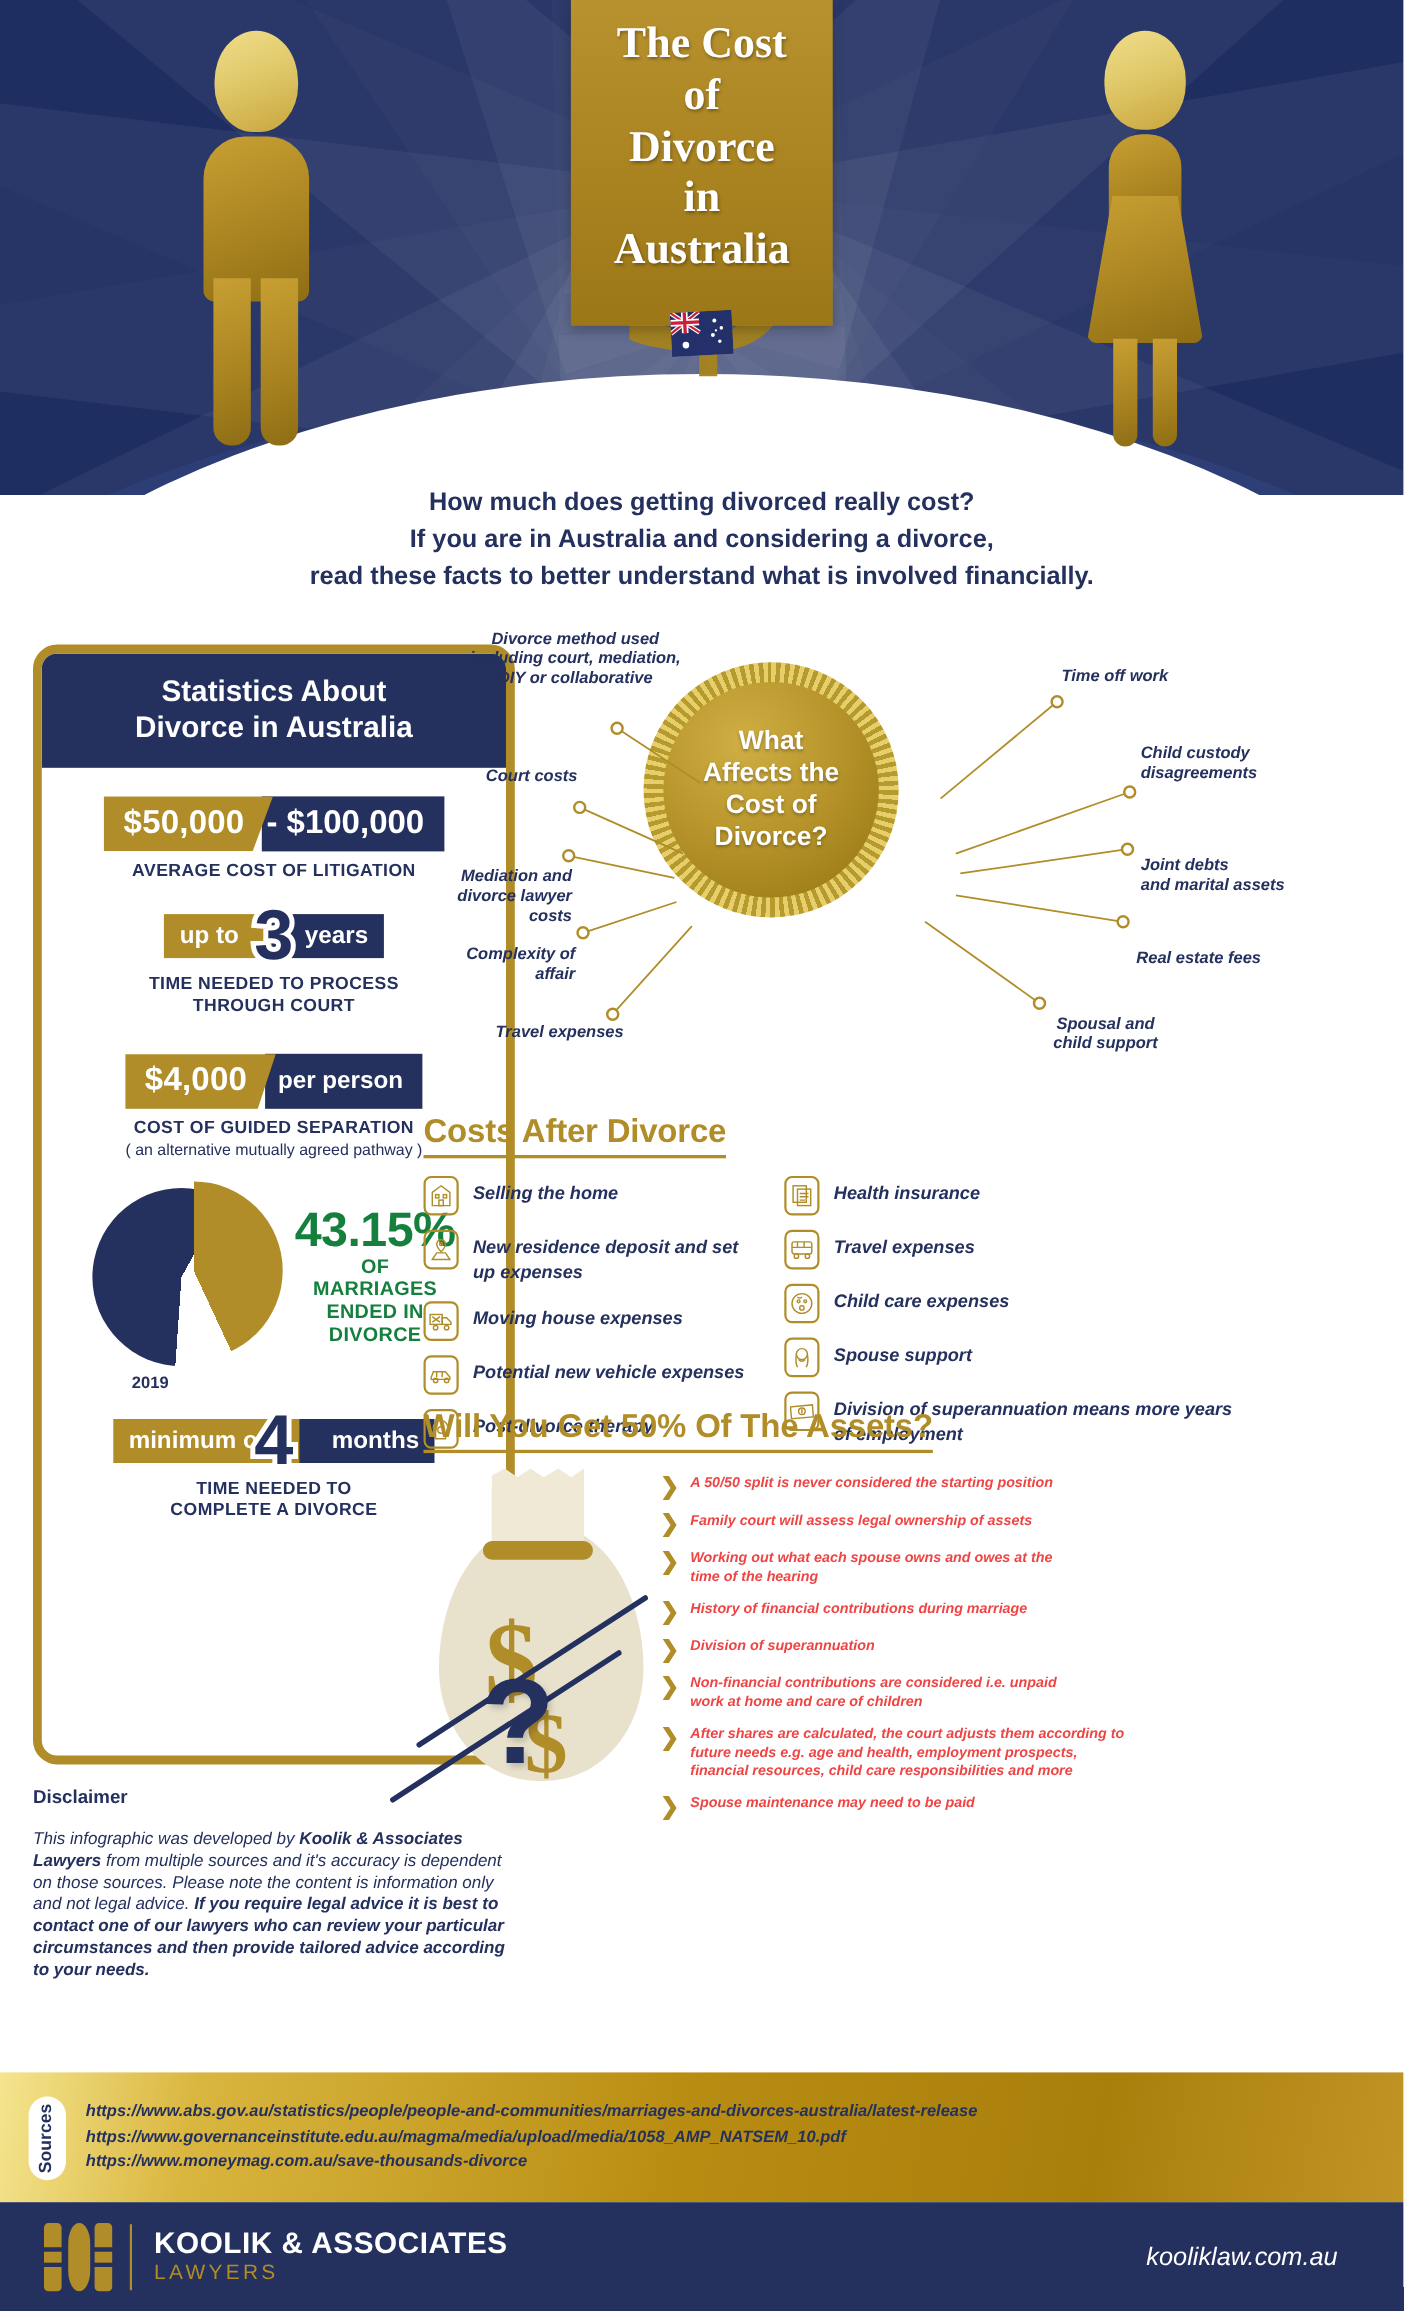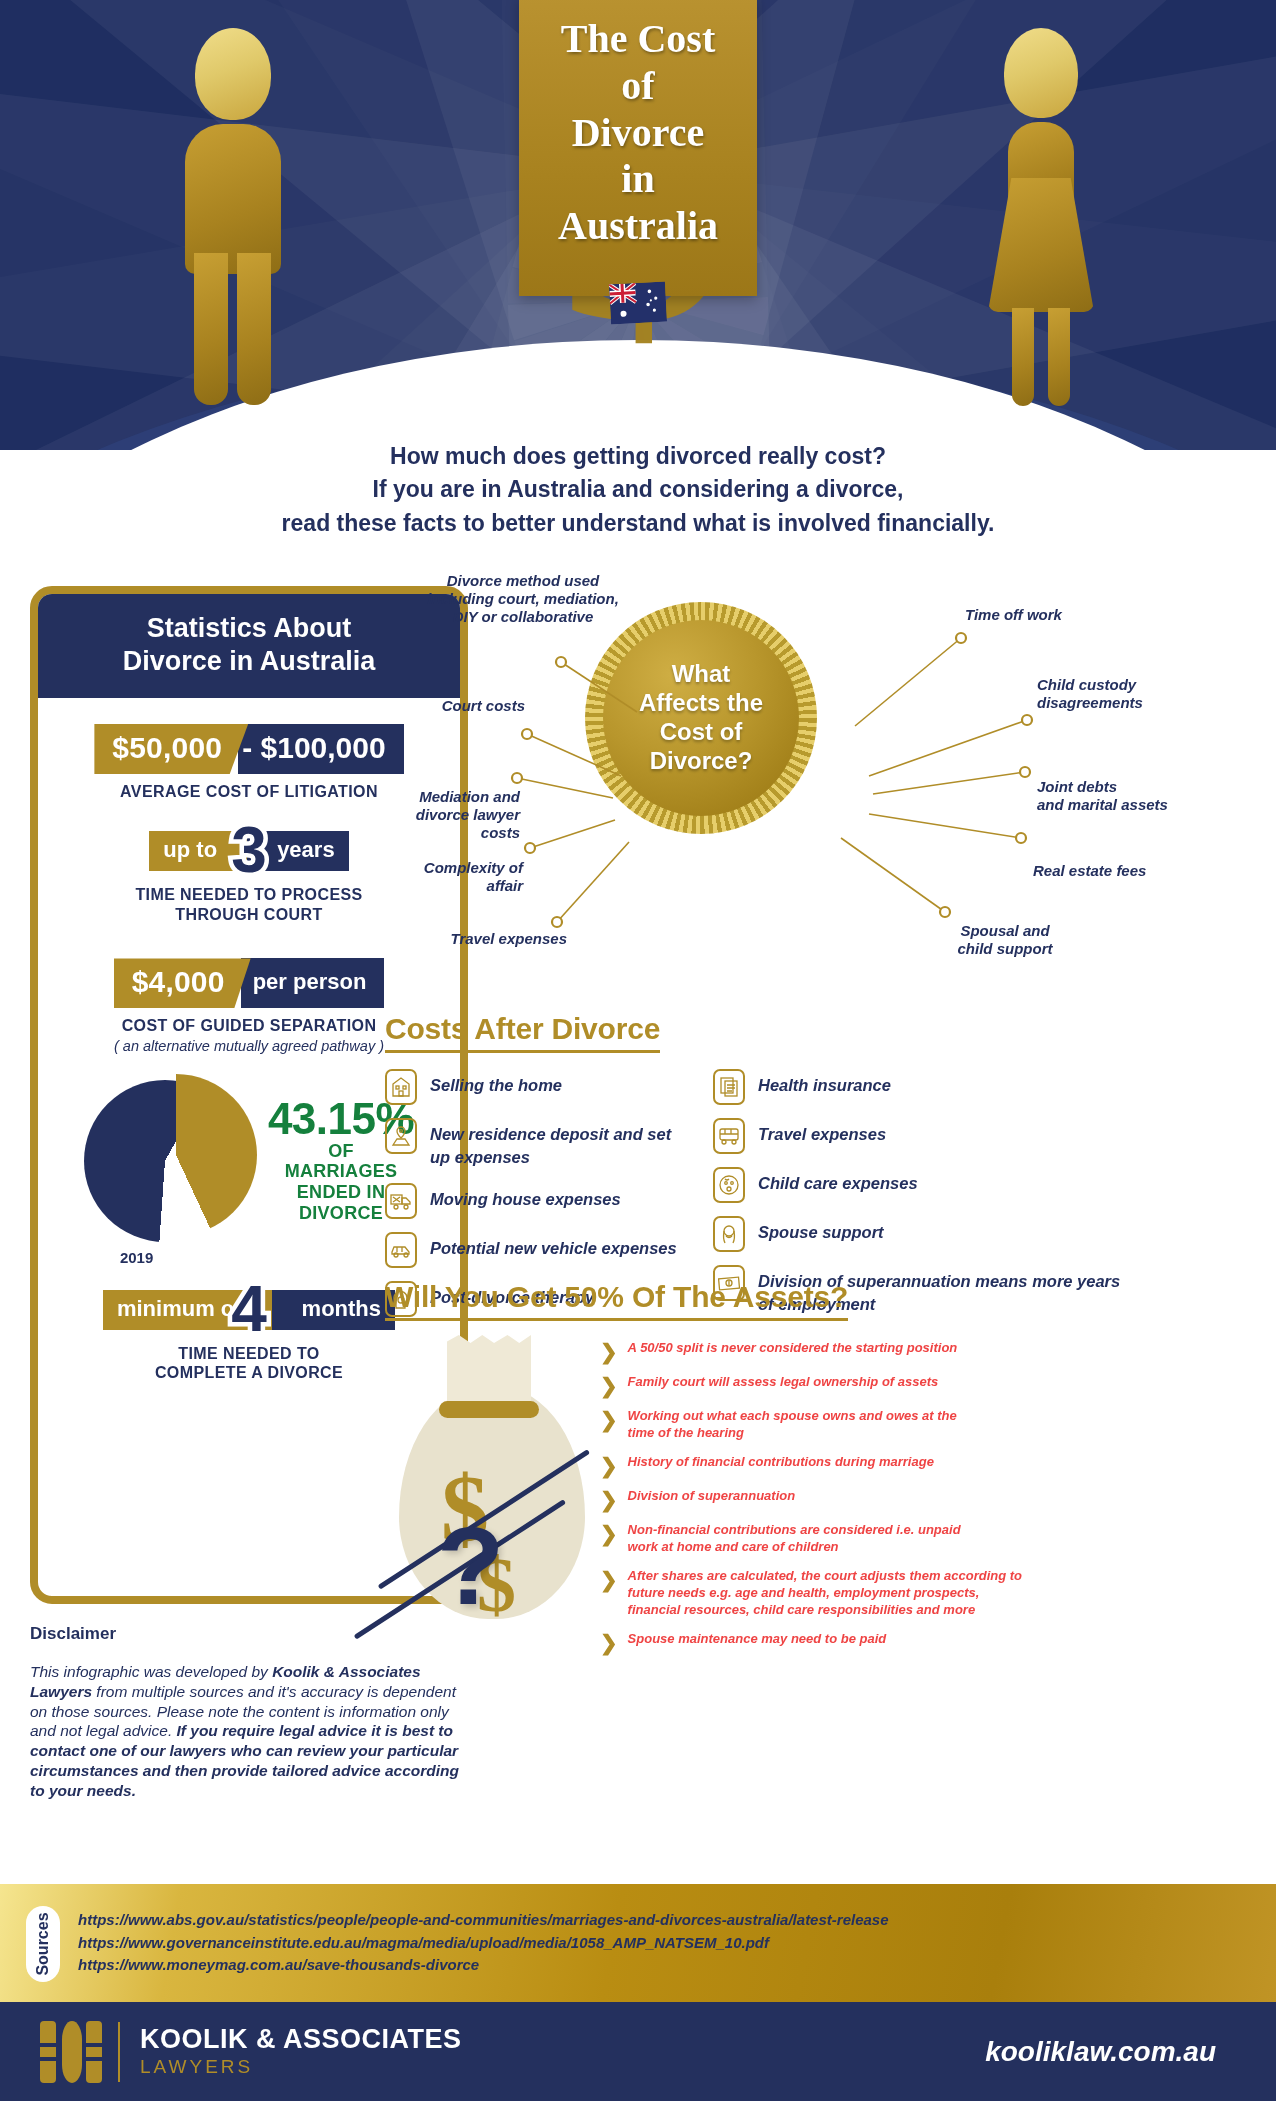--- a/index.html
+++ b/index.html
@@ -95,21 +95,21 @@
     background:#24305e; color:#fff; padding:7px 18px 9px 4px;
     font-size:30px; font-weight:700;
     margin-left:-10px;
     display:flex; align-items:center;
   }
   .split-bar .navy.small { font-size:22px; padding-left:12px; }
   .stat-cap {
     margin-top:8px; color:#24305e; font-weight:700; font-size:16px;
     letter-spacing:.4px; line-height:1.22; text-transform:uppercase;
   }
-  .stat-sub { color:#24305e; font-style:italic; font-size:14.5px; margin-top:2px; }
+  .stat-sub { color:#24305e; font-size:14.5px; margin-top:2px; }
 
   
   .numbar { position:relative; display:inline-block; }
   .numbar .row { display:inline-flex; align-items:stretch; position:relative; }
   .numbar .lg { background:#b08d28; color:#fff; font-size:22px; font-weight:700; padding:6px 30px 8px 14px; }
   .numbar .rg { background:#24305e; color:#fff; font-size:22px; font-weight:700; padding:6px 14px 8px 30px; }
   .numwrap { position:relative; display:inline-block; }
   .numwrap .num-outline,
   .numwrap .num-fill {
     position:absolute; left:50%; top:50%; transform:translate(-50%,-52%);
@@ -241,21 +241,21 @@
     display:flex; align-items:center;
   }
   .logo-mark { margin-left:40px; width:62px; height:62px; position:relative; }
   .logo-mark i {
     position:absolute; background:#b08d28; display:block;
   }
   .logo-div { width:2px; height:60px; background:#b08d28; margin:0 20px 0 16px; }
   .logo-txt .l1 { color:#ffffff; font-size:27px; font-weight:700; letter-spacing:.5px; line-height:1.1; }
   .logo-txt .l2 { color:#b08d28; font-size:19px; letter-spacing:3px; margin-top:2px; }
   .site {
-    position:absolute; right:60px; color:#fff; font-weight:700; font-style:italic; font-size:28px;
+    position:absolute; right:60px; color:#fff; font-weight:400; font-style:italic; font-size:23px;
   }
   svg { display:block; }
 </style>
 </head>
 <body>
 
 <div class="page">
 
   <div class="hero">
     <div class="hero-rays" id="rays">

